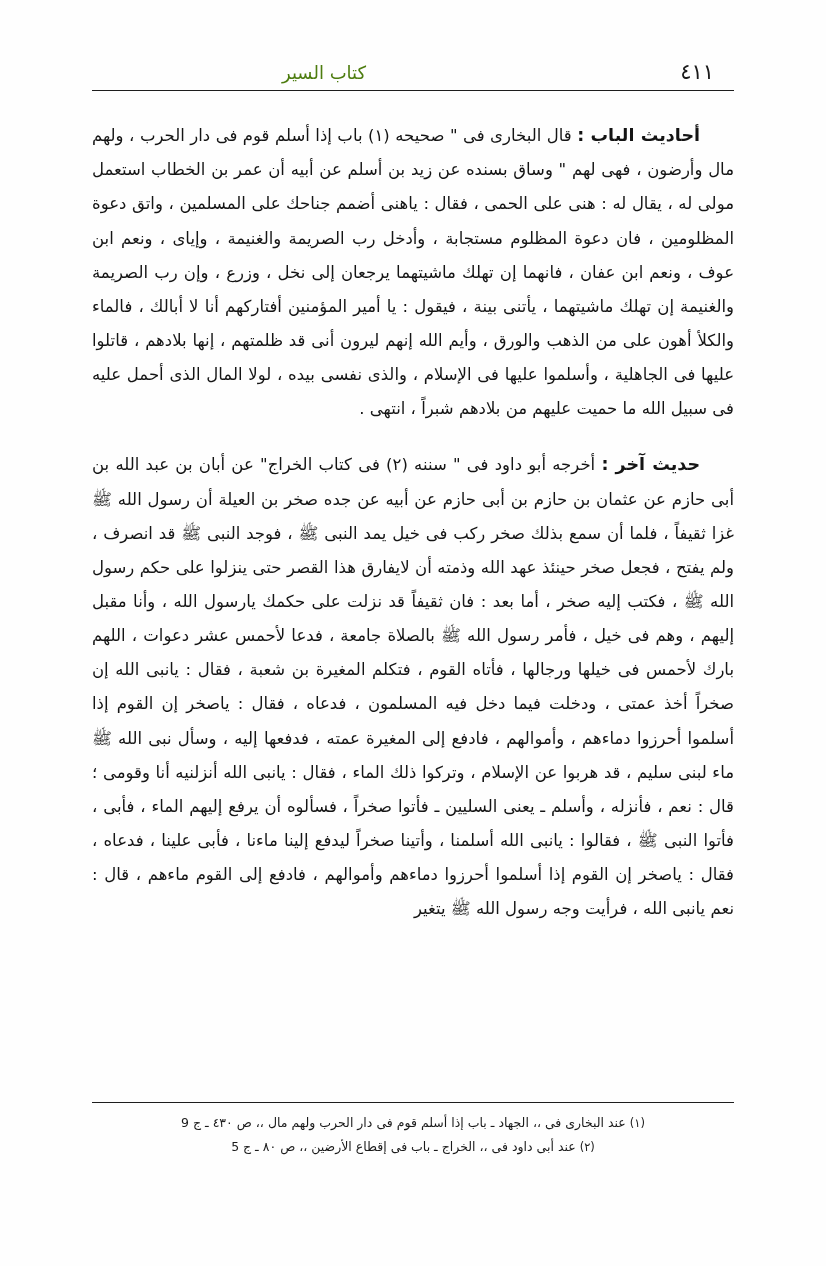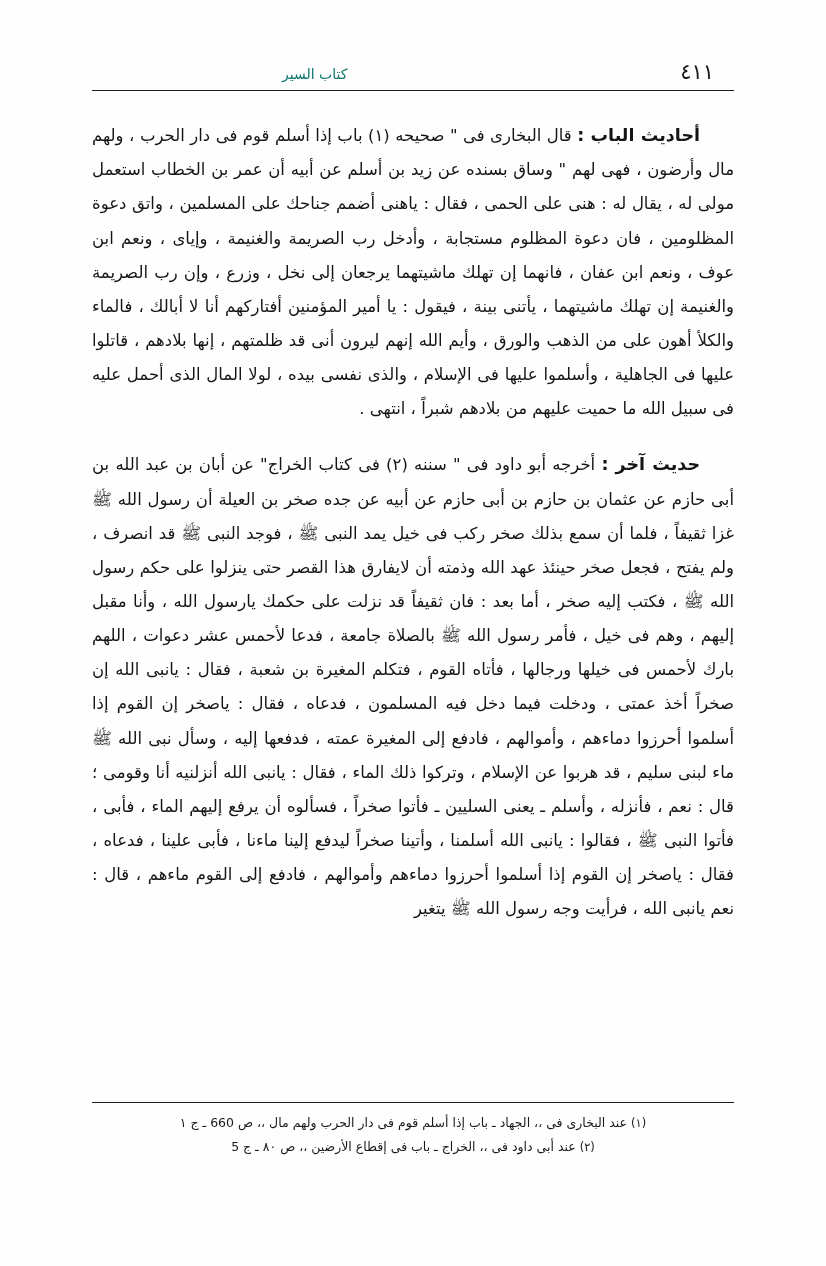--- a/index.html
+++ b/index.html
@@ -38,22 +38,22 @@
     direction: rtl;
     padding: 0 20px 0 20px;
     margin-bottom: 6px;
   }
   .header .folio {
     font-size: 21px;
     letter-spacing: 1px;
     color: #1a1a1a;
   }
   .header .book-title {
-    font-size: 14px;
-    color: #0f766e;
+    font-size: 18px;
+    color: #4d7c0f;
     margin-left: 170px;
   }
   .header-rule {
     border: none;
     border-top: 1.6px solid #1d1d1d;
     margin: 6px 0 26px 0;
   }
 
   
   .body-text {
@@ -118,20 +118,20 @@
         <span class="lead">حديث آخر :</span><span> أخرجه أبو داود فى " سننه (٢) فى كتاب الخراج" عن أبان بن عبد الله بن أبى حازم عن عثمان بن حازم بن أبى حازم عن أبيه عن جده صخر بن العيلة أن رسول الله ﷺ غزا ثقيفاً ، فلما أن سمع بذلك صخر ركب فى خيل يمد النبى ﷺ ، فوجد النبى ﷺ قد انصرف ، ولم يفتح ، فجعل صخر حينئذ عهد الله وذمته أن لايفارق هذا القصر حتى ينزلوا على حكم رسول الله ﷺ ، فكتب إليه صخر ، أما بعد : فان ثقيفاً قد نزلت على حكمك يارسول الله ، وأنا مقبل إليهم ، وهم فى خيل ، فأمر رسول الله ﷺ بالصلاة جامعة ، فدعا لأحمس عشر دعوات ، اللهم بارك لأحمس فى خيلها ورجالها ، فأتاه القوم ، فتكلم المغيرة بن شعبة ، فقال : يانبى الله إن صخراً أخذ عمتى ، ودخلت فيما دخل فيه المسلمون ، فدعاه ، فقال : ياصخر إن القوم إذا أسلموا أحرزوا دماءهم ، وأموالهم ، فادفع إلى المغيرة عمته ، فدفعها إليه ، وسأل نبى الله ﷺ ماء لبنى سليم ، قد هربوا عن الإسلام ، وتركوا ذلك الماء ، فقال : يانبى الله أنزلنيه أنا وقومى ؛ قال : نعم ، فأنزله ، وأسلم ـ يعنى السليين ـ فأتوا صخراً ، فسألوه أن يرفع إليهم الماء ، فأبى ، فأتوا النبى ﷺ ، فقالوا : يانبى الله أسلمنا ، وأتينا صخراً ليدفع إلينا ماءنا ، فأبى علينا ، فدعاه ، فقال : ياصخر إن القوم إذا أسلموا أحرزوا دماءهم وأموالهم ، فادفع إلى القوم ماءهم ، قال : نعم يانبى الله ، فرأيت وجه رسول الله ﷺ يتغير</span>
       </p>
 
     </div>
   </div>
 
   <div class="footnotes">
     <hr class="fn-rule">
     <div class="fn-line">
       <span class="fn-num">(١)</span>
-      <span>عند البخارى فى ،، الجهاد ـ باب إذا أسلم قوم فى دار الحرب ولهم مال ،، ص 660 ـ ج ١</span>
+      <span>عند البخارى فى ،، الجهاد ـ باب إذا أسلم قوم فى دار الحرب ولهم مال ،، ص ٤٣٠ ـ ج 9</span>
     </div>
     <div class="fn-line">
       <span class="fn-num">(٢)</span>
       <span>عند أبى داود فى ،، الخراج ـ باب فى إقطاع الأرضين ،، ص ٨٠ ـ ج 5</span>
     </div>
   </div>
 </div>
 
 </body></html>

